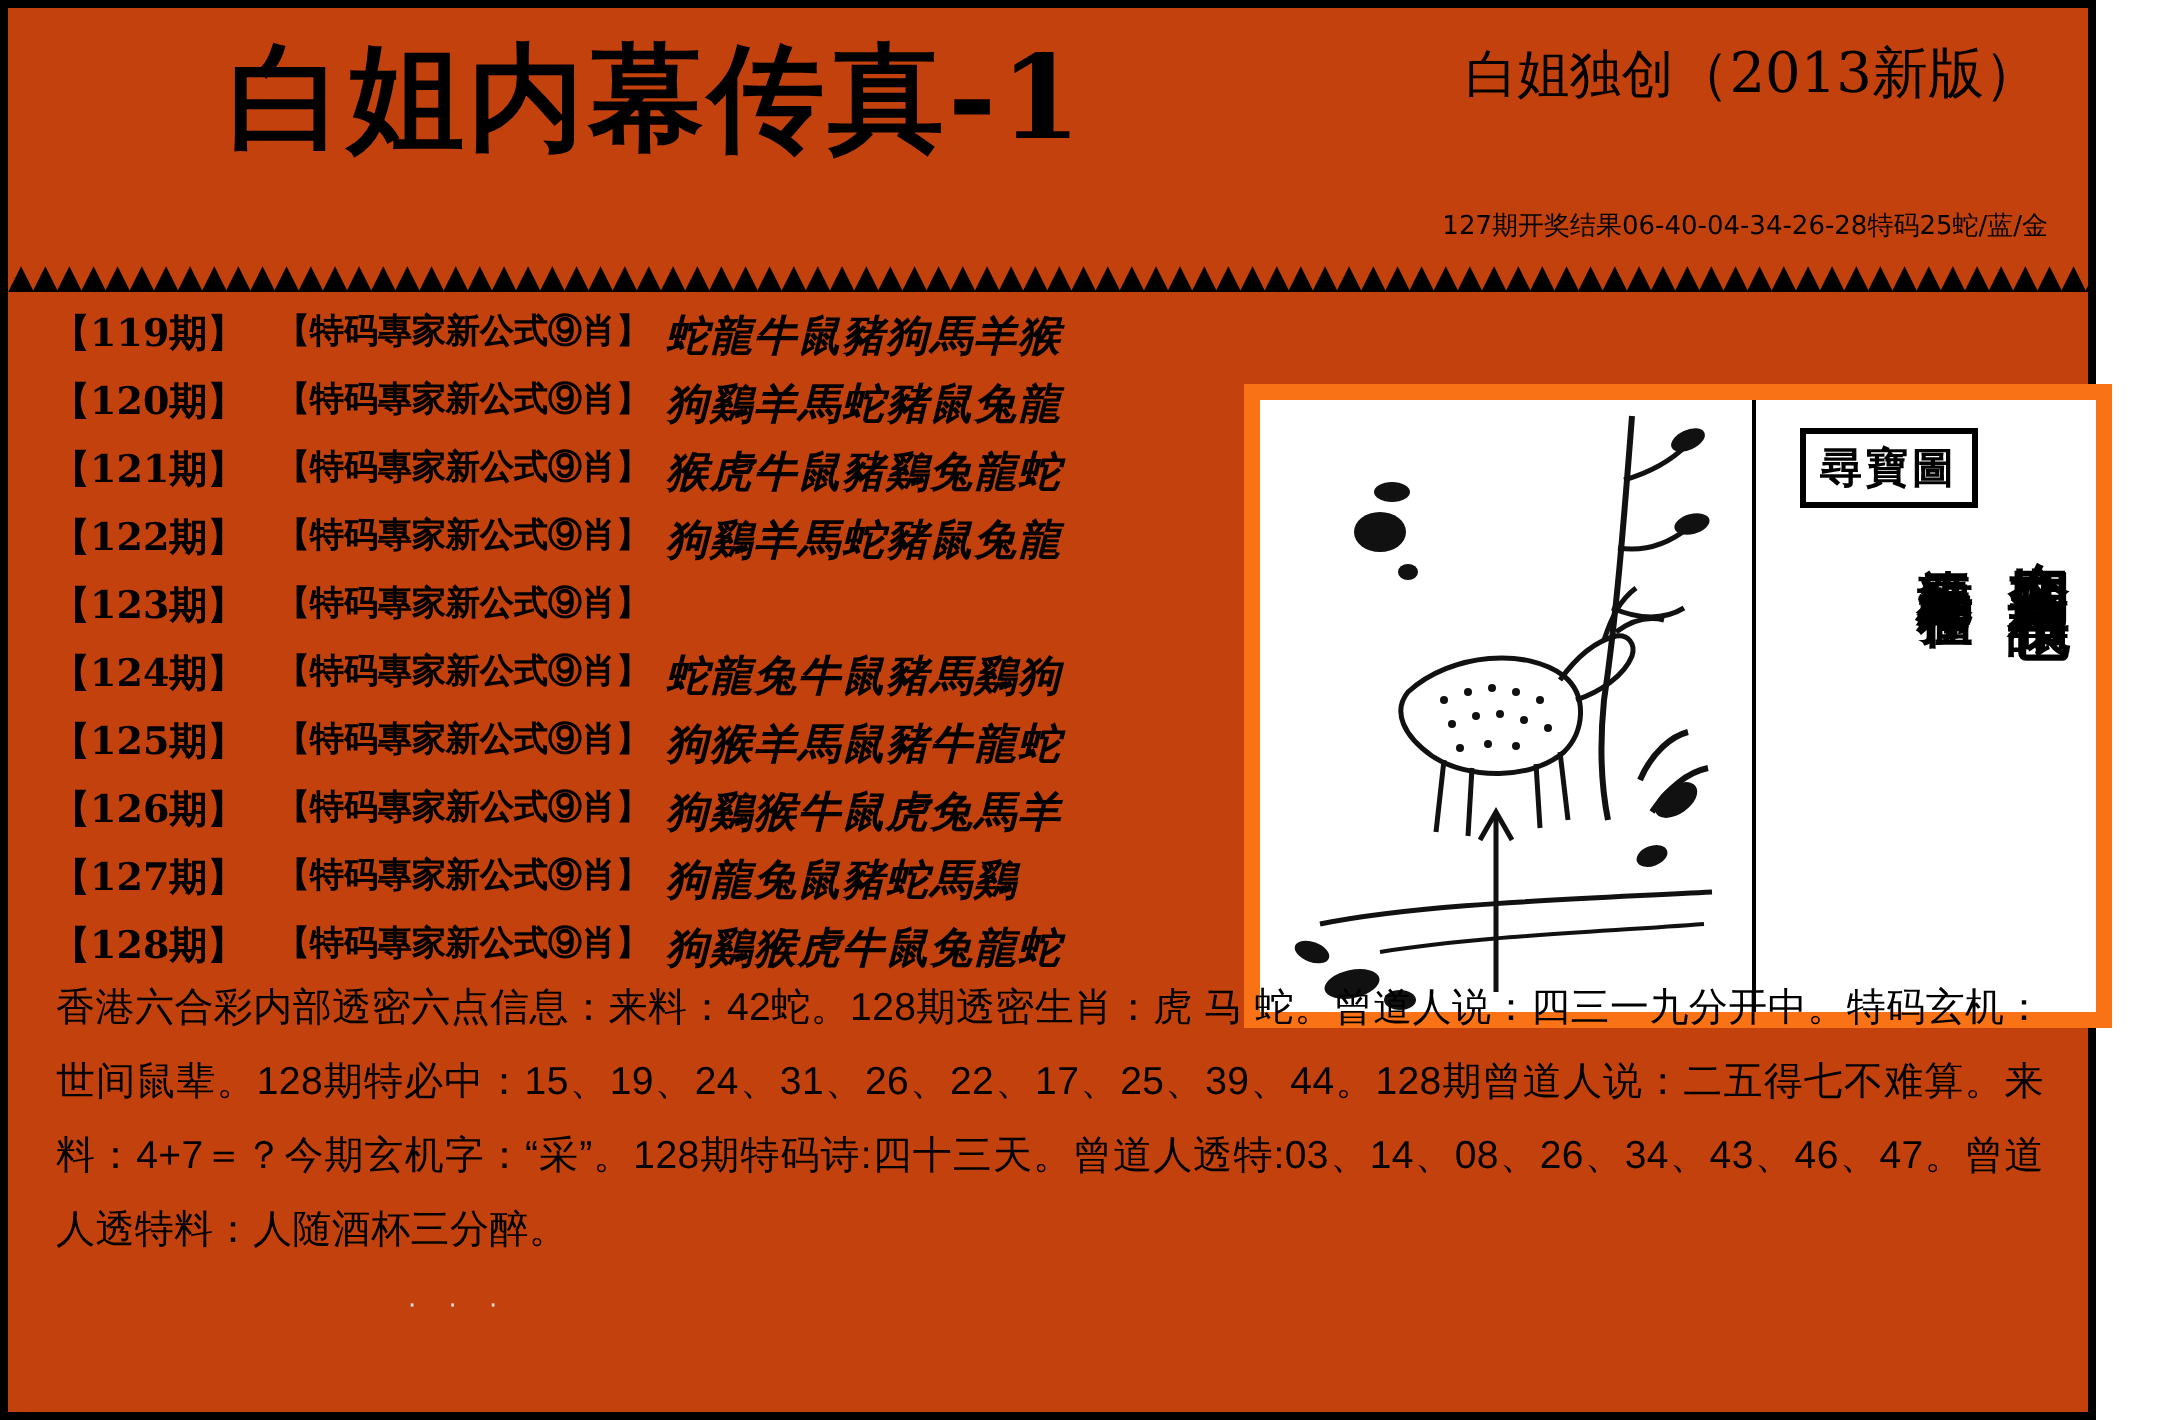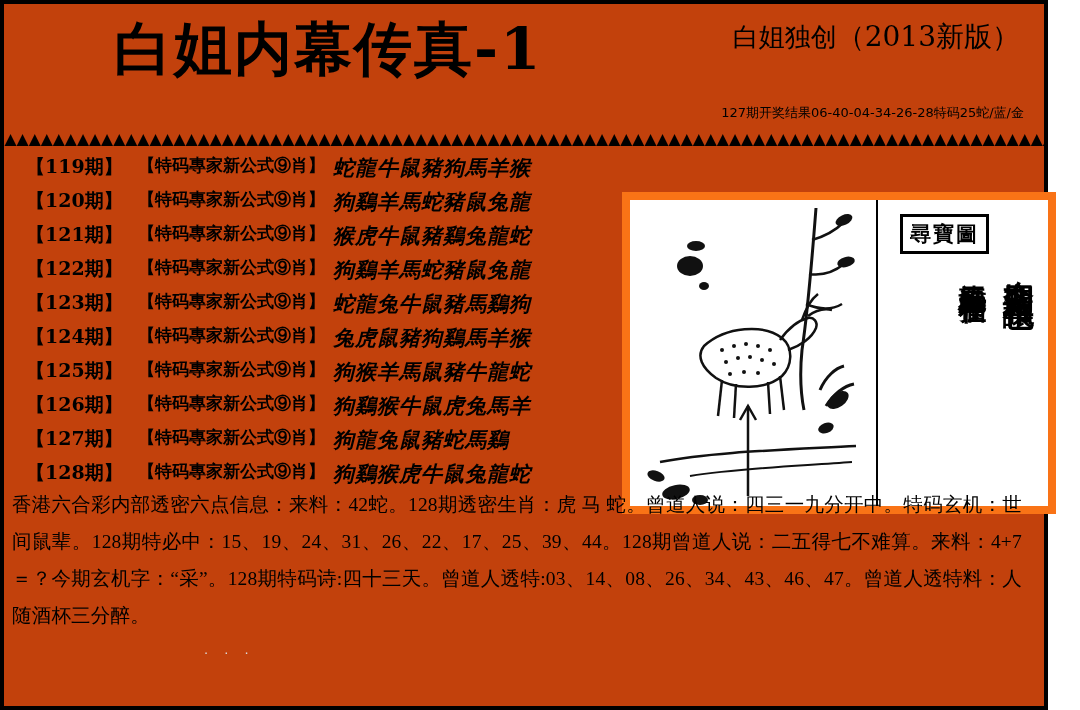--- a/index.html
+++ b/index.html
@@ -185,24 +185,24 @@
   .vtext-b {
     right: 62px;
     top: 62px;
     font-size: 28px;
     letter-spacing: 2px;
   }
 
   
   .paragraph {
     position: absolute;
-    left: 8px;
+    left: 24px;
     right: 22px;
     top: 340px;
-    font-family: Liberation Serif, serif;
+    font-family: Liberation Sans, sans-serif;
     font-size: 19.5px;
     line-height: 37px;
     text-align: justify;
     letter-spacing: 0.2px;
   }
   .ghost {
     position: absolute;
     left: 200px;
     top: 500px;
     font-size: 13px;
@@ -244,26 +244,25 @@
           <span class="zodiacs">猴虎牛鼠豬鷄兔龍蛇</span>
         </div>
         <div class="list-row">
           <span class="period-tag">【122期】</span>
           <span class="formula">【特码專家新公式⑨肖】</span>
           <span class="zodiacs">狗鷄羊馬蛇豬鼠兔龍</span>
         </div>
         <div class="list-row">
           <span class="period-tag">【123期】</span>
           <span class="formula">【特码專家新公式⑨肖】</span>
+        </div>
+        <div class="list-row">
+          <span class="period-tag">【124期】</span>
+          <span class="formula">【特码專家新公式⑨肖】</span>
           <span class="zodiacs">蛇龍兔牛鼠豬馬鷄狗</span>
-        </div>
-        <div class="list-row">
-          <span class="period-tag">【124期】</span>
-          <span class="formula">【特码專家新公式⑨肖】</span>
-          <span class="zodiacs">兔虎鼠豬狗鷄馬羊猴</span>
         </div>
         <div class="list-row">
           <span class="period-tag">【125期】</span>
           <span class="formula">【特码專家新公式⑨肖】</span>
           <span class="zodiacs">狗猴羊馬鼠豬牛龍蛇</span>
         </div>
         <div class="list-row">
           <span class="period-tag">【126期】</span>
           <span class="formula">【特码專家新公式⑨肖】</span>
           <span class="zodiacs">狗鷄猴牛鼠虎兔馬羊</span>

